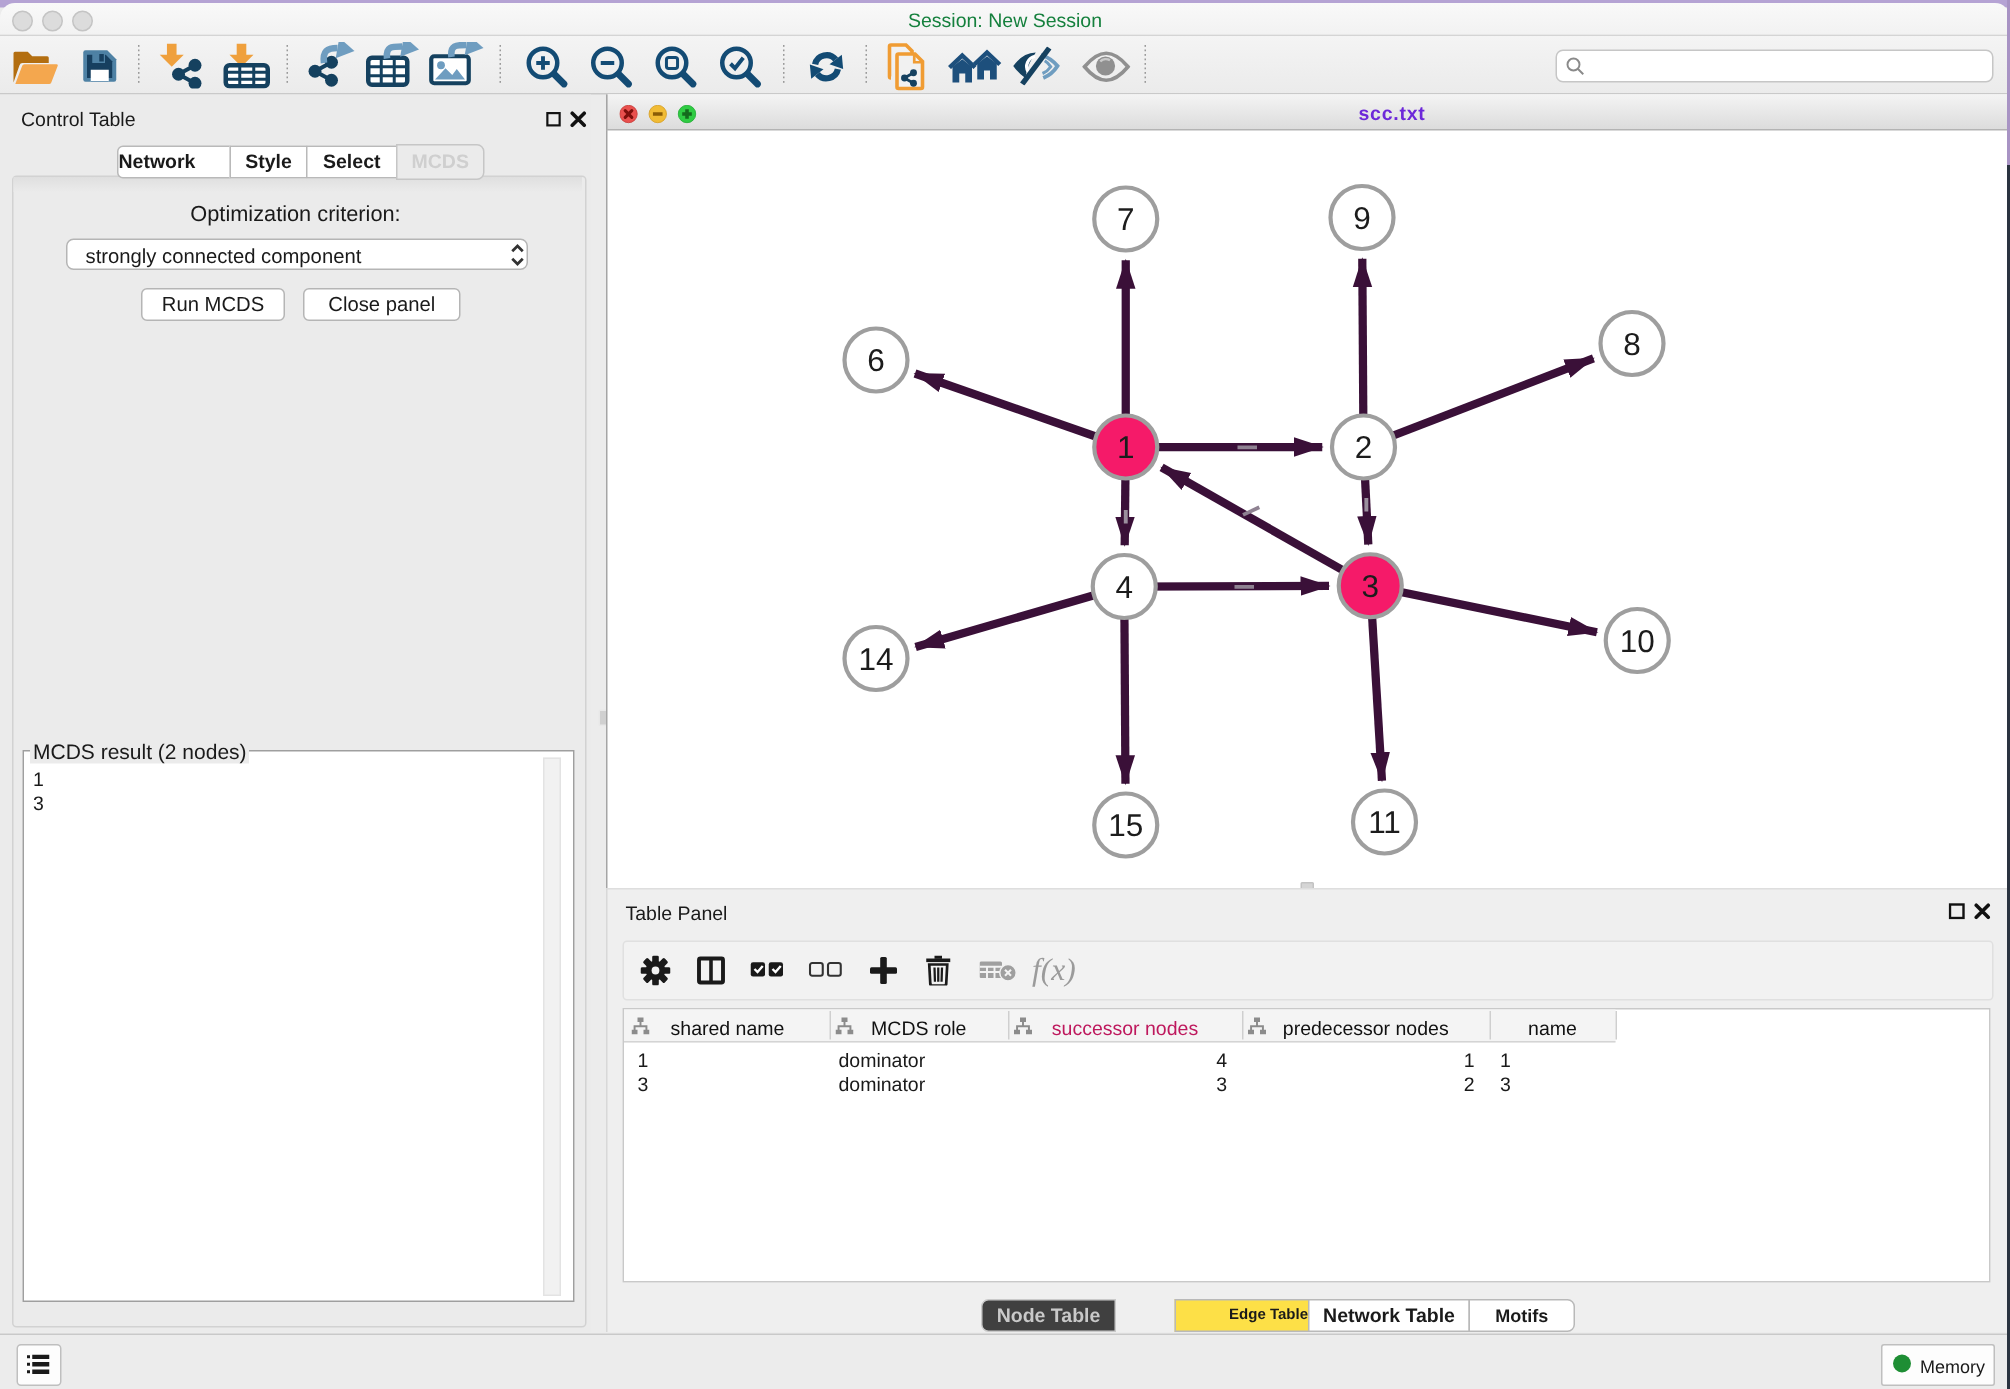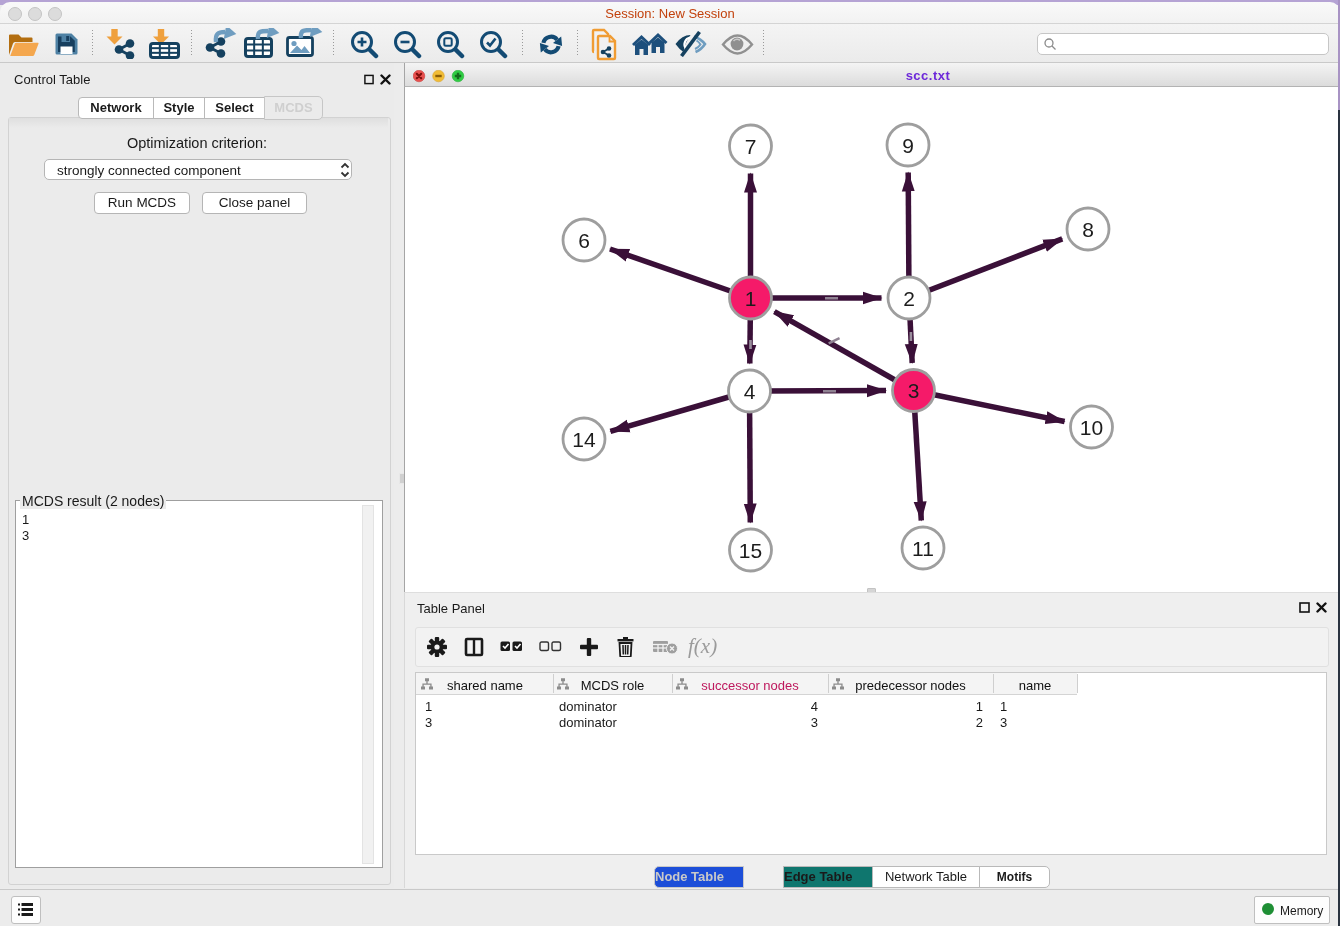--- a/index.html
+++ b/index.html
@@ -9,21 +9,21 @@
 </style>
 </head>
 <body>
 
 <div class="abs" style="left:0;top:0;width:1340px;height:5px;background:#b5a3d4"></div>
 
 <div class="abs" style="left:0;top:2px;width:1340px;height:21px;background:linear-gradient(#f9f9f9,#f2f2f2);border-radius:10px 10px 0 0;border-bottom:1px solid #d4d4d4"></div>
 <div class="abs" style="left:8px;top:7px;width:12px;height:12px;border-radius:50%;background:#dcdcdc;border:1px solid #c4c4c4"></div>
 <div class="abs" style="left:28px;top:7px;width:12px;height:12px;border-radius:50%;background:#dcdcdc;border:1px solid #c4c4c4"></div>
 <div class="abs" style="left:48px;top:7px;width:12px;height:12px;border-radius:50%;background:#dcdcdc;border:1px solid #c4c4c4"></div>
-<div class="abs" style="left:0;top:6px;width:1340px;text-align:center;color:#c2410c;font-size:13px">Session: New Session</div>
+<div class="abs" style="left:0;top:6px;width:1340px;text-align:center;color:#15803d;font-size:13px">Session: New Session</div>
 
 <div class="abs" style="left:0;top:24px;width:1340px;height:38px;background:linear-gradient(#f4f4f4,#ebebeb);border-bottom:1px solid #c9c9c9"></div>
 <svg class="abs" style="left:7px;top:31px" width="34" height="27" viewBox="0 0 34 27">
     <path d="M2 24 V4.5 Q2 3.5 3 3.5 H11.5 L14.5 6.5 H24.5 Q25.5 6.5 25.5 7.5 V11 H8 Q6.5 11 6 12.5 L2 24 Z" fill="#b36e10"></path>
     <path d="M3.2 25 L7.8 12.8 Q8.1 11.8 9.3 11.8 H30.8 Q31.9 11.8 31.5 12.8 L27.2 24 Q26.8 25 25.7 25 Z" fill="#f4a74e"></path>
   </svg>
 <svg class="abs" style="left:54px;top:32px" width="25" height="24" viewBox="0 0 25 24">
     <path d="M1.5 3 Q1.5 1.5 3 1.5 H17.5 L23.5 7.5 V21 Q23.5 22.5 22 22.5 H3 Q1.5 22.5 1.5 21 Z" fill="#4e81a4"></path>
     <path d="M4 4.5 H16.5 L20.8 8.8 V20 H4 Z" fill="#173f5f"></path>
     <rect x="7.5" y="2.8" width="8.5" height="7.2" fill="#4e81a4"></rect>
@@ -156,21 +156,21 @@
 <svg class="abs" style="left:364px;top:74px" width="10" height="11" viewBox="0 0 11 11">
     <rect x="1" y="1" width="9" height="9" fill="none" stroke="#111" stroke-width="1.6"></rect>
   </svg>
 <svg class="abs" style="left:380px;top:74px" width="11" height="11" viewBox="0 0 11 11">
     <path d="M1.5 1.5 L9.5 9.5 M9.5 1.5 L1.5 9.5" stroke="#111" stroke-width="2.4" stroke-linecap="round"></path>
   </svg>
 
 <div class="abs" style="left:8px;top:117px;width:381px;height:766px;background:#ebebeb;border:1px solid #d2d2d2;border-radius:3px"></div>
 <div class="abs" style="left:9px;top:118px;width:379px;height:10px;background:linear-gradient(#dfdfdf,#ebebeb)"></div>
 
-<div class="abs" style="left:78px;top:97px;width:74px;height:20px;background:#fff;border:1px solid #b9b9b9;border-radius:4px 0 0 4px;text-align:center;line-height:20px;font-weight:bold">Network</div>
+<div class="abs" style="left:78px;top:97px;width:74px;height:20px;background:#fff;border:1px solid #b9b9b9;border-radius:4px 0 0 4px;text-align:left;line-height:20px;font-weight:bold">Network</div>
 <div class="abs" style="left:153px;top:97px;width:50px;height:20px;background:#fff;border:1px solid #b9b9b9;text-align:center;line-height:20px;font-weight:bold">Style</div>
 <div class="abs" style="left:204px;top:97px;width:59px;height:20px;background:#fff;border:1px solid #b9b9b9;text-align:center;line-height:20px;font-weight:bold">Select</div>
 <div class="abs" style="left:264px;top:96px;width:57px;height:22px;background:#ebebeb;border:1px solid #c6c6c6;border-radius:0 5px 5px 0;text-align:center;line-height:22px;color:#cfcfcf;font-weight:bold">MCDS</div>
 
 <div class="abs" style="left:0;top:135px;width:394px;text-align:center;font-size:14.5px">Optimization criterion:</div>
 <div class="abs" style="left:44px;top:159px;width:308px;height:21px;background:#fff;border:1px solid #b5b5b5;border-radius:5px;line-height:21px;padding-left:12px;box-sizing:border-box;font-size:13.5px">strongly connected component</div>
 <svg class="abs" style="left:339px;top:162px" width="12" height="16" viewBox="0 0 12 16">
     <path d="M2.5 5.5 L6 2 L9.5 5.5" fill="none" stroke="#333" stroke-width="1.8"></path>
     <path d="M2.5 10.5 L6 14 L9.5 10.5" fill="none" stroke="#333" stroke-width="1.8"></path>
   </svg>
@@ -342,23 +342,23 @@
 <div class="abs" style="left:559px;top:699px;font-size:13px">dominator</div>
 <div class="abs" style="left:672px;top:699px;width:146px;text-align:right;font-size:13px">4</div>
 <div class="abs" style="left:828px;top:699px;width:155px;text-align:right;font-size:13px">1</div>
 <div class="abs" style="left:1000px;top:699px;font-size:13px">1</div>
 <div class="abs" style="left:425px;top:715px;font-size:13px">3</div>
 <div class="abs" style="left:559px;top:715px;font-size:13px">dominator</div>
 <div class="abs" style="left:672px;top:715px;width:146px;text-align:right;font-size:13px">3</div>
 <div class="abs" style="left:828px;top:715px;width:155px;text-align:right;font-size:13px">2</div>
 <div class="abs" style="left:1000px;top:715px;font-size:13px">3</div>
 
-<div class="abs" style="left:654px;top:866px;width:88px;height:20px;background:#1d4ed8;border:1px solid #c9c9c9;border-radius:5px 0 0 5px;line-height:20px;color:#c9c9c9;font-weight:bold">Node Table</div>
-<div class="abs" style="left:783px;top:866px;width:88px;height:20px;background:#0f766e;border:1px solid #b9b9b9;text-align:left;line-height:20px;font-size:13px;font-weight:bold">Edge Table</div>
-<div class="abs" style="left:872px;top:866px;width:106px;height:20px;background:#fff;border:1px solid #b9b9b9;text-align:center;line-height:20px;font-size:13px;font-weight:normal">Network Table</div>
+<div class="abs" style="left:654px;top:866px;width:88px;height:20px;background:#404040;border:1px solid #c9c9c9;border-radius:5px 0 0 5px;text-align:center;line-height:20px;color:#c9c9c9;font-weight:bold">Node Table</div>
+<div class="abs" style="left:783px;top:866px;width:88px;height:20px;background:#fde047;border:1px solid #b9b9b9;text-align:right;line-height:20px;font-size:10px;font-weight:bold">Edge Table</div>
+<div class="abs" style="left:872px;top:866px;width:106px;height:20px;background:#fff;border:1px solid #b9b9b9;text-align:center;line-height:20px;font-size:13px;font-weight:bold">Network Table</div>
 <div class="abs" style="left:979px;top:866px;width:69px;height:20px;background:#fff;border:1px solid #b9b9b9;border-radius:0 5px 5px 0;text-align:center;line-height:20px;font-size:12px;font-weight:bold">Motifs</div>
 
 <div class="abs" style="left:0;top:889px;width:1340px;height:37px;background:#ececec;border-top:1px solid #c9c9c9"></div>
 <div class="abs" style="left:11px;top:896px;width:28px;height:26px;background:#fdfdfd;border:1px solid #bfbfbf;border-radius:3px"></div>
 <svg class="abs" style="left:18px;top:903px" width="15" height="13" viewBox="0 0 15 13">
     <g fill="#1a1a1a">
       <rect x="0" y="0.5" width="2" height="2"></rect>
       <rect x="3.5" y="0" width="11.5" height="3"></rect>
       <rect x="0" y="5.5" width="2" height="2"></rect>
       <rect x="3.5" y="5" width="11.5" height="3"></rect>

